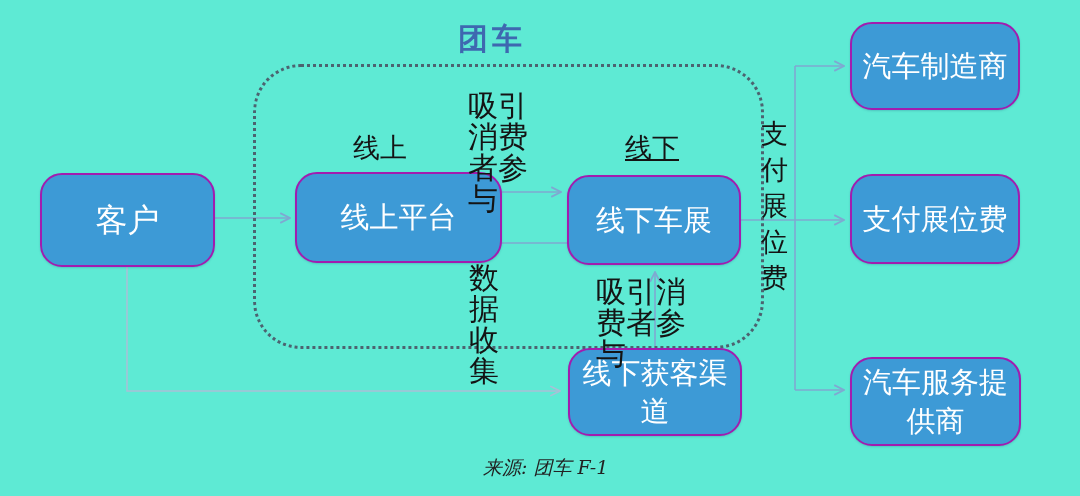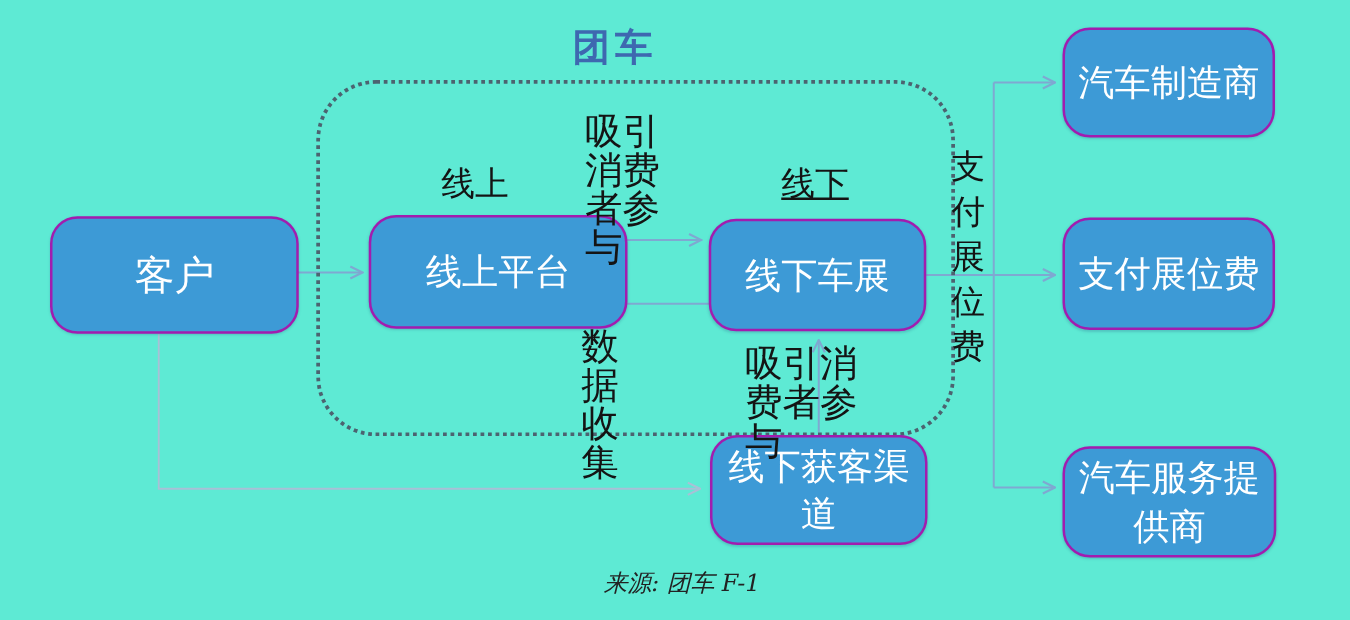--- a/index.html
+++ b/index.html
@@ -12,40 +12,40 @@
     position:absolute;left:253px;top:64px;width:505px;height:279px;
     border:3px dotted #4C6370;border-radius:48px;z-index:2;background:transparent;
   }
   .node{
     position:absolute;z-index:3;
     background:#3D9AD6;border:2px solid #a21caf;border-radius:22px;
     color:#FFFFFF;display:flex;align-items:center;justify-content:center;
     text-align:center;font-size:29px;line-height:1.32;padding:0 6px;box-sizing:border-box;
     box-shadow:0 1px 2px rgba(40,90,130,0.25);
   }
-  .node-customer{left:40px;top:173px;width:199px;height:94px;font-size:32px;}
+  .node-customer{left:40px;top:173px;width:175px;height:94px;font-size:32px;}
   .node-online-platform{left:295px;top:172px;width:207px;height:91px;}
   .node-offline-show{left:567px;top:175px;width:174px;height:90px;}
   .node-offline-acq{left:568px;top:348px;width:174px;height:88px;}
   .node-manufacturer{left:850px;top:22px;width:170px;height:88px;}
   .node-dealer{left:850px;top:174px;width:170px;height:90px;}
   .node-service{left:850px;top:357px;width:171px;height:89px;}
   .lbl{
     position:absolute;z-index:4;color:#141414;font-size:30px;line-height:31px;
     word-break:break-all;
   }
   .lbl-title{
     left:458px;top:22px;width:100px;text-align:left;
     font-family:"DejaVu Sans", sans-serif;font-weight:bold;font-size:30px;line-height:34px;
     color:#3E68B0;letter-spacing:4px;
   }
   .lbl-online{left:353px;top:132px;font-size:27px;}
   .lbl-offline{left:625px;top:132px;font-size:27px;text-decoration:underline;}
   .lbl-attract-top{left:468px;top:90px;width:84px;}
-  .lbl-data-collection{left:465px;top:262px;width:58px;}
+  .lbl-data-collection{left:441px;top:262px;width:58px;text-align:right;}
   .lbl-attract-bottom{left:596px;top:276px;width:108px;}
   .lbl-pay-fee{left:761px;top:116px;width:30px;font-size:27px;line-height:36px;text-align:left;}
   .lbl-source{
     left:483px;top:455px;width:260px;font-size:19px;line-height:24px;
     font-style:italic;color:#222222;word-break:normal;
   }
 </style>
 </head>
 <body>
 

